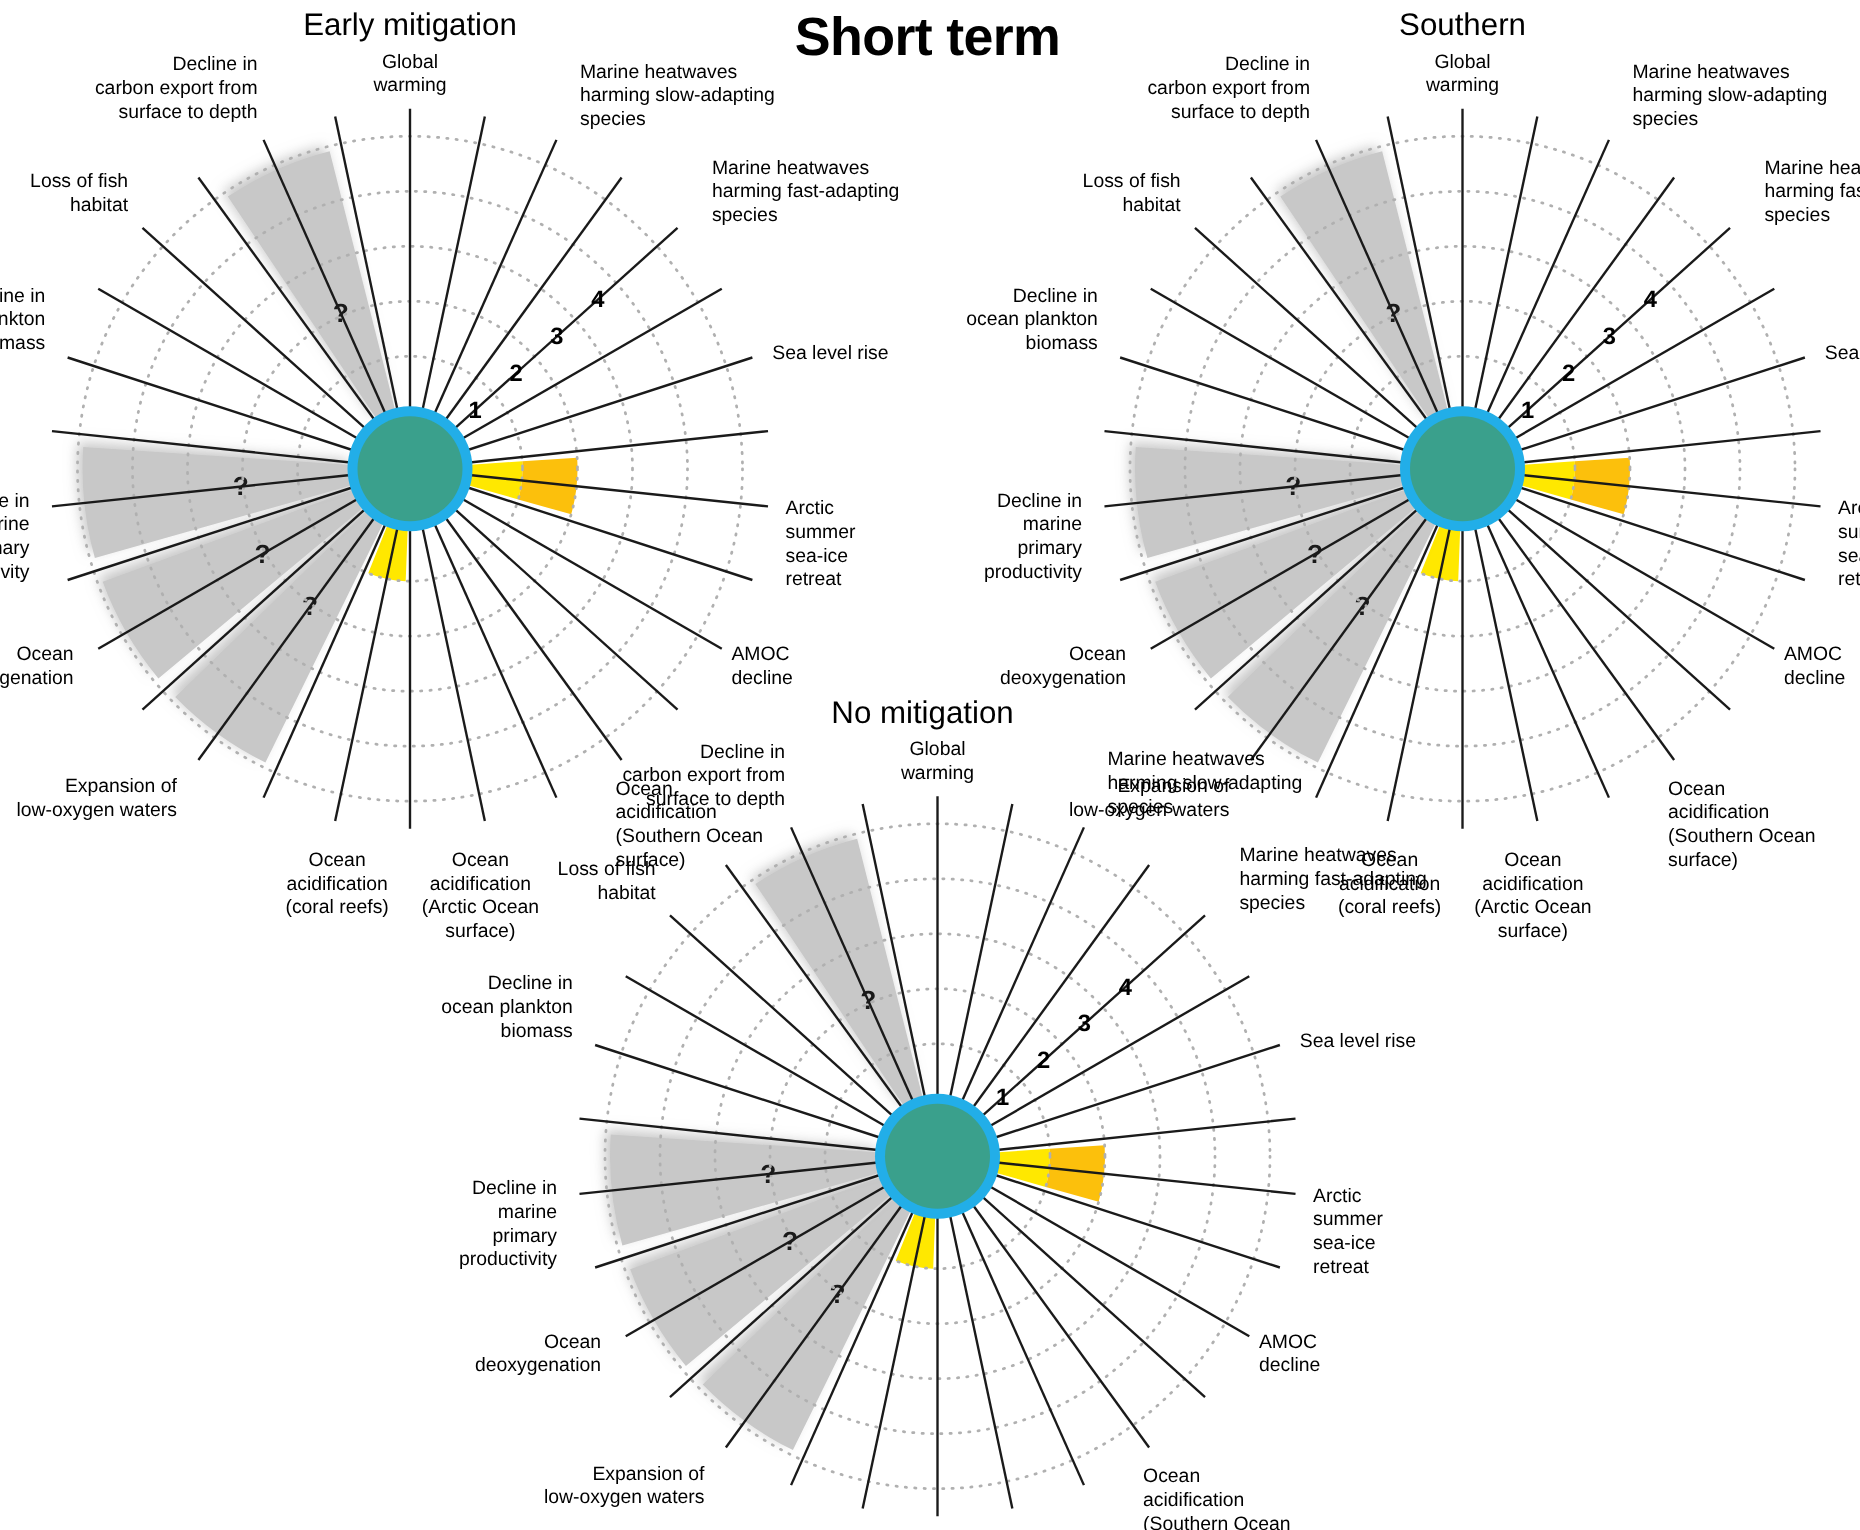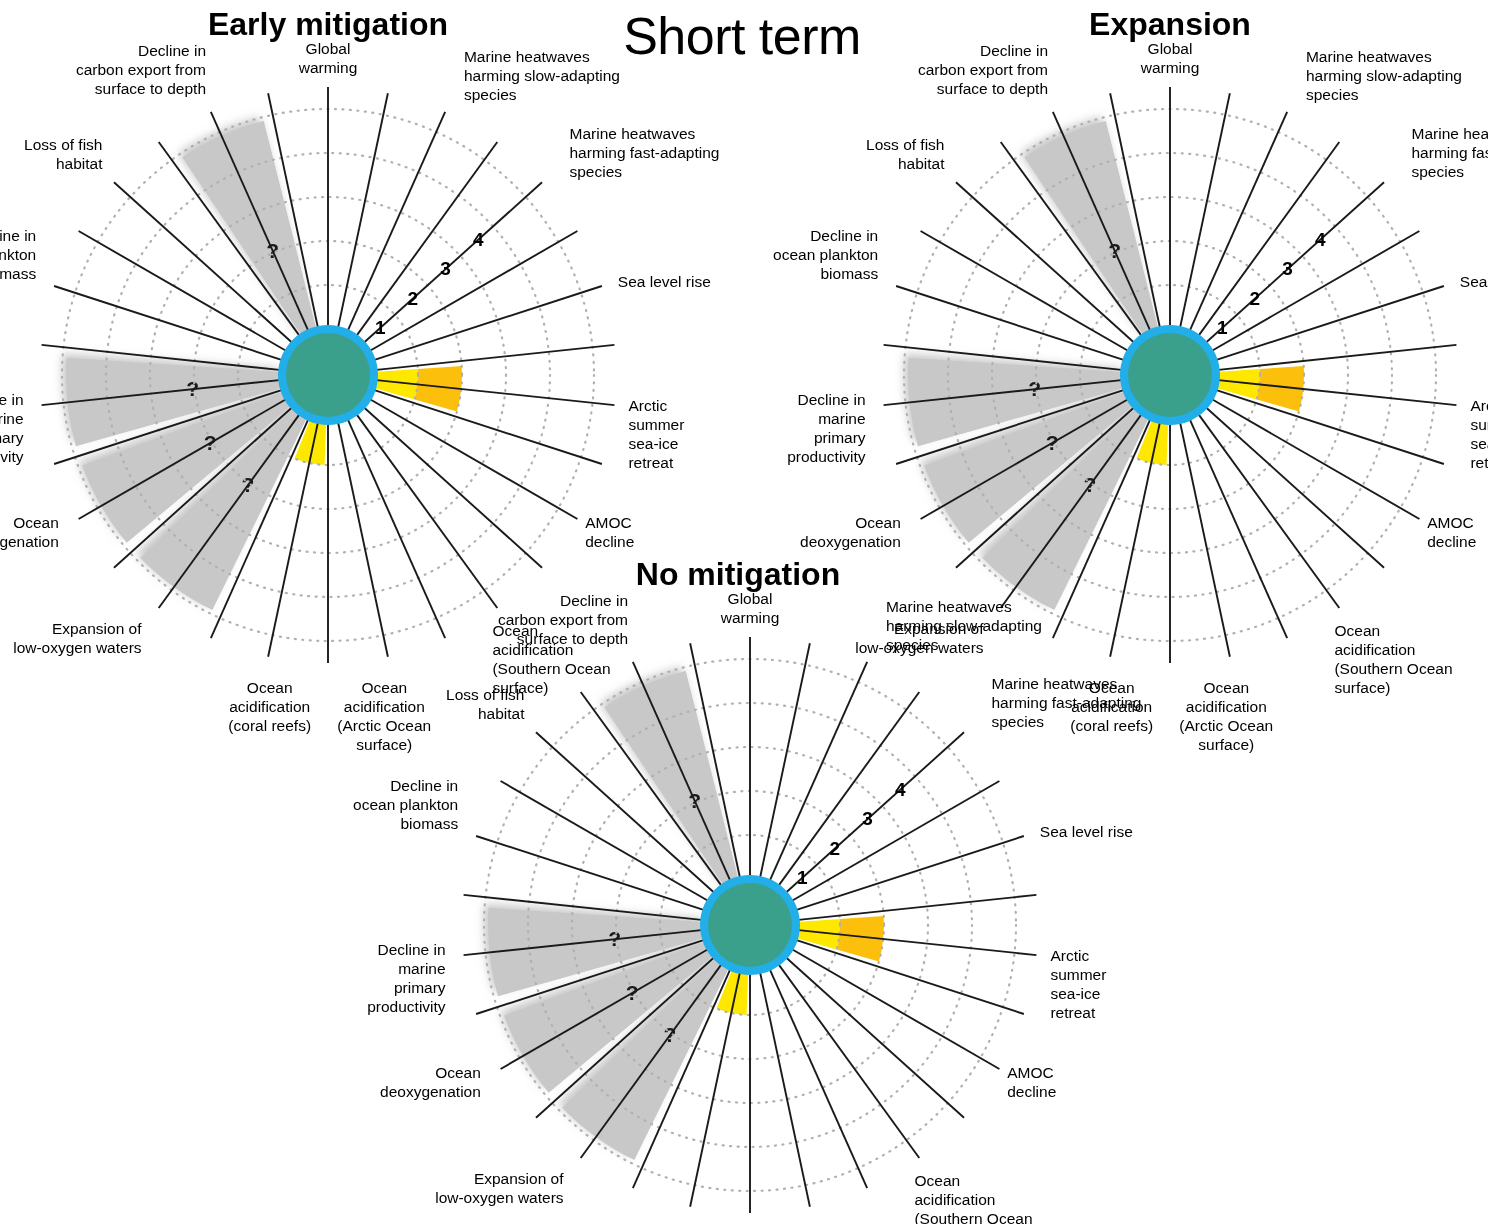--- a/index.html
+++ b/index.html
@@ -7,30 +7,30 @@
     width:1488px;height:1224px;
     background:#ffffff;
     font-family:"Liberation Sans", sans-serif;
     color:#000;
     position:relative;
     overflow:hidden;
   }
   #root{position:absolute;inset:0;}
   .fig-title{
     position:absolute;
-    font-weight:normal;
-    font-size:52px;
+    font-weight:bold;
+    font-size:43px;
     letter-spacing:-0.5px;
     text-align:center;
     white-space:nowrap;
   }
   .panel-title{
     position:absolute;
-    font-weight:bold;
-    font-size:32px;
+    font-weight:normal;
+    font-size:25px;
     text-align:left;
     white-space:nowrap;
     transform:translateX(-50%);
   }
   .panel{position:absolute;}
   svg{display:block;overflow:visible;}
   .axis-label{
     font-family:"Liberation Sans", sans-serif;
     font-size:15.5px;
     fill:#000;
@@ -135,21 +135,21 @@
           <text x="241.70560966284984" y="617.6628042128036" text-anchor="middle" class="axis-label"><tspan x="241.70560966284984" dy="0">Ocean</tspan><tspan x="241.70560966284984" dy="19">acidification</tspan><tspan x="241.70560966284984" dy="19">(coral reefs)</tspan></text>
           <text x="113.54227683518283" y="558.6149283687348" text-anchor="end" class="axis-label"><tspan x="113.54227683518283" dy="0">Expansion of</tspan><tspan x="113.54227683518283" dy="19">low-oxygen waters</tspan></text>
           <text x="30.852632902512767" y="453" text-anchor="end" class="axis-label"><tspan x="30.852632902512767" dy="0">Ocean</tspan><tspan x="30.852632902512767" dy="19">deoxygenation</tspan></text>
           <text x="-4.411349656799246" y="330.3132543476196" text-anchor="end" class="axis-label"><tspan x="-4.411349656799246" dy="0">Decline in</tspan><tspan x="-4.411349656799246" dy="19">marine</tspan><tspan x="-4.411349656799246" dy="19">primary</tspan><tspan x="-4.411349656799246" dy="19">productivity</tspan></text>
           <text x="8.1936102744055" y="166.38507163126516" text-anchor="end" class="axis-label"><tspan x="8.1936102744055" dy="0">Decline in</tspan><tspan x="8.1936102744055" dy="19">ocean plankton</tspan><tspan x="8.1936102744055" dy="19">biomass</tspan></text>
           <text x="74.48800061155566" y="74.9521241559311" text-anchor="end" class="axis-label"><tspan x="74.48800061155566" dy="0">Loss of fish</tspan><tspan x="74.48800061155566" dy="19">habitat</tspan></text>
           <text x="178.04637350801798" y="-18.928182716354286" text-anchor="end" class="axis-label"><tspan x="178.04637350801798" dy="0">Decline in</tspan><tspan x="178.04637350801798" dy="19">carbon export from</tspan><tspan x="178.04637350801798" dy="19">surface to depth</tspan></text>
         </g>
       </svg>
     </div>
-    <div class="panel-title" style="left: 1170px; top: 6px;">Expansion</div>
+    <div class="panel-title" style="left: 1170px; top: 6px;">Southern</div>
     <div class="panel" style="left: 870px; top: 75px;">
       <svg width="600" height="600" viewBox="0 0 600 600">
         <defs>
           <filter id="sh-overshoot" x="-40%" y="-40%" width="180%" height="180%">
             <feDropShadow dx="-4" dy="-4" stdDeviation="5" flood-color="#9a9a9a" flood-opacity="0.55"></feDropShadow>
           </filter>
         </defs>
         <g>
           <path d="M 345.8988675414343 296.9514005816 L 389.8021321462845 294.035348964 A 90 90 0 0 1 386.59961941763567 324.5052222336517 L 344.26202770234715 312.5248913638664 A 46 46 0 0 0 345.8988675414343 296.9514005816 Z" fill="#ffe800" stroke="none"></path>
           <path d="M 389.8021321462845 294.035348964 L 433.7053967511347 291.1192973464 A 134 134 0 0 1 428.93721113292423 336.4855531034369 L 386.59961941763567 324.5052222336517 A 90 90 0 0 0 389.8021321462845 294.035348964 Z" fill="#fcc00c" stroke="none"></path>

